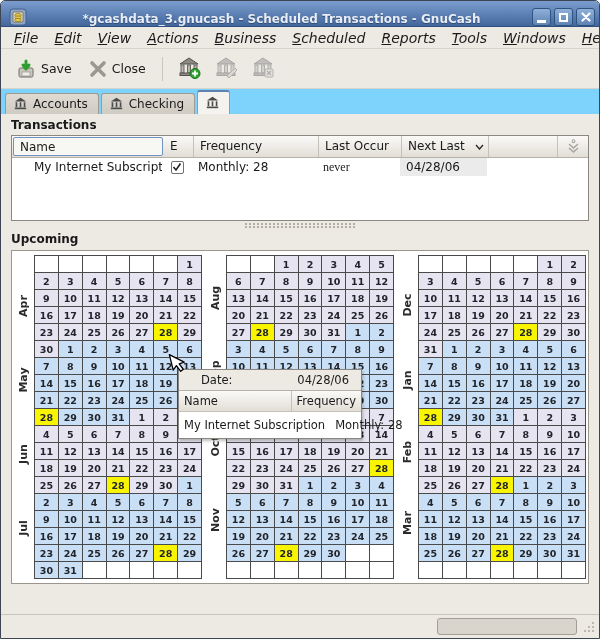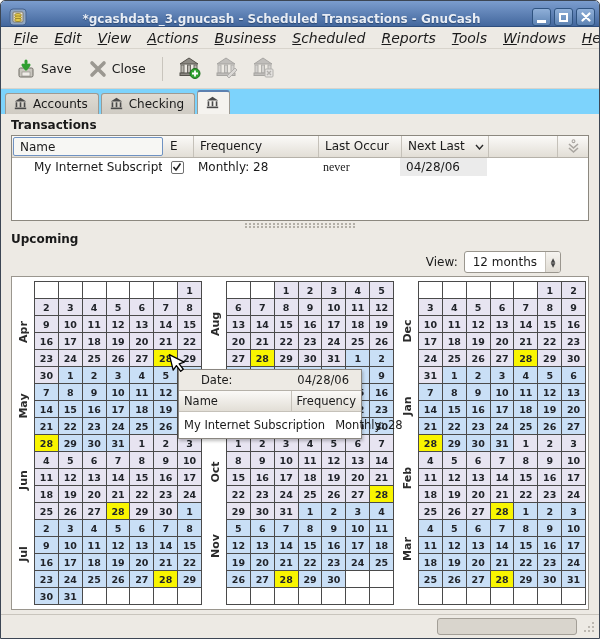--- a/index.html
+++ b/index.html
@@ -283,30 +283,20 @@
         </div>
       </div>
     </div>
 
     <div class="splitter">
       <div class="splitter-handle"></div>
     </div>
 
     <div class="section-title">Upcoming</div>
 
-    <div class="upcoming-head">
-      <span class="view-label">View:</span>
-      <div class="spinner">
-        <span class="spin-text">12 months</span>
-        <div class="spin-arrows">
-            <span>▲</span>
-            <span>▼</span>
-          </div>
-      </div>
-    </div>
 
     <div class="cal-panel">
       <div class="cal-col">
         <div class="cal-gutter">
             <div class="month-label" style="top: 51px;">Apr</div>
             <div class="month-label" style="top: 125.071px;">May</div>
             <div class="month-label" style="top: 199.143px;">Jun</div>
             <div class="month-label" style="top: 273.214px;">Jul</div>
           </div>
         <div class="cal-grid">

